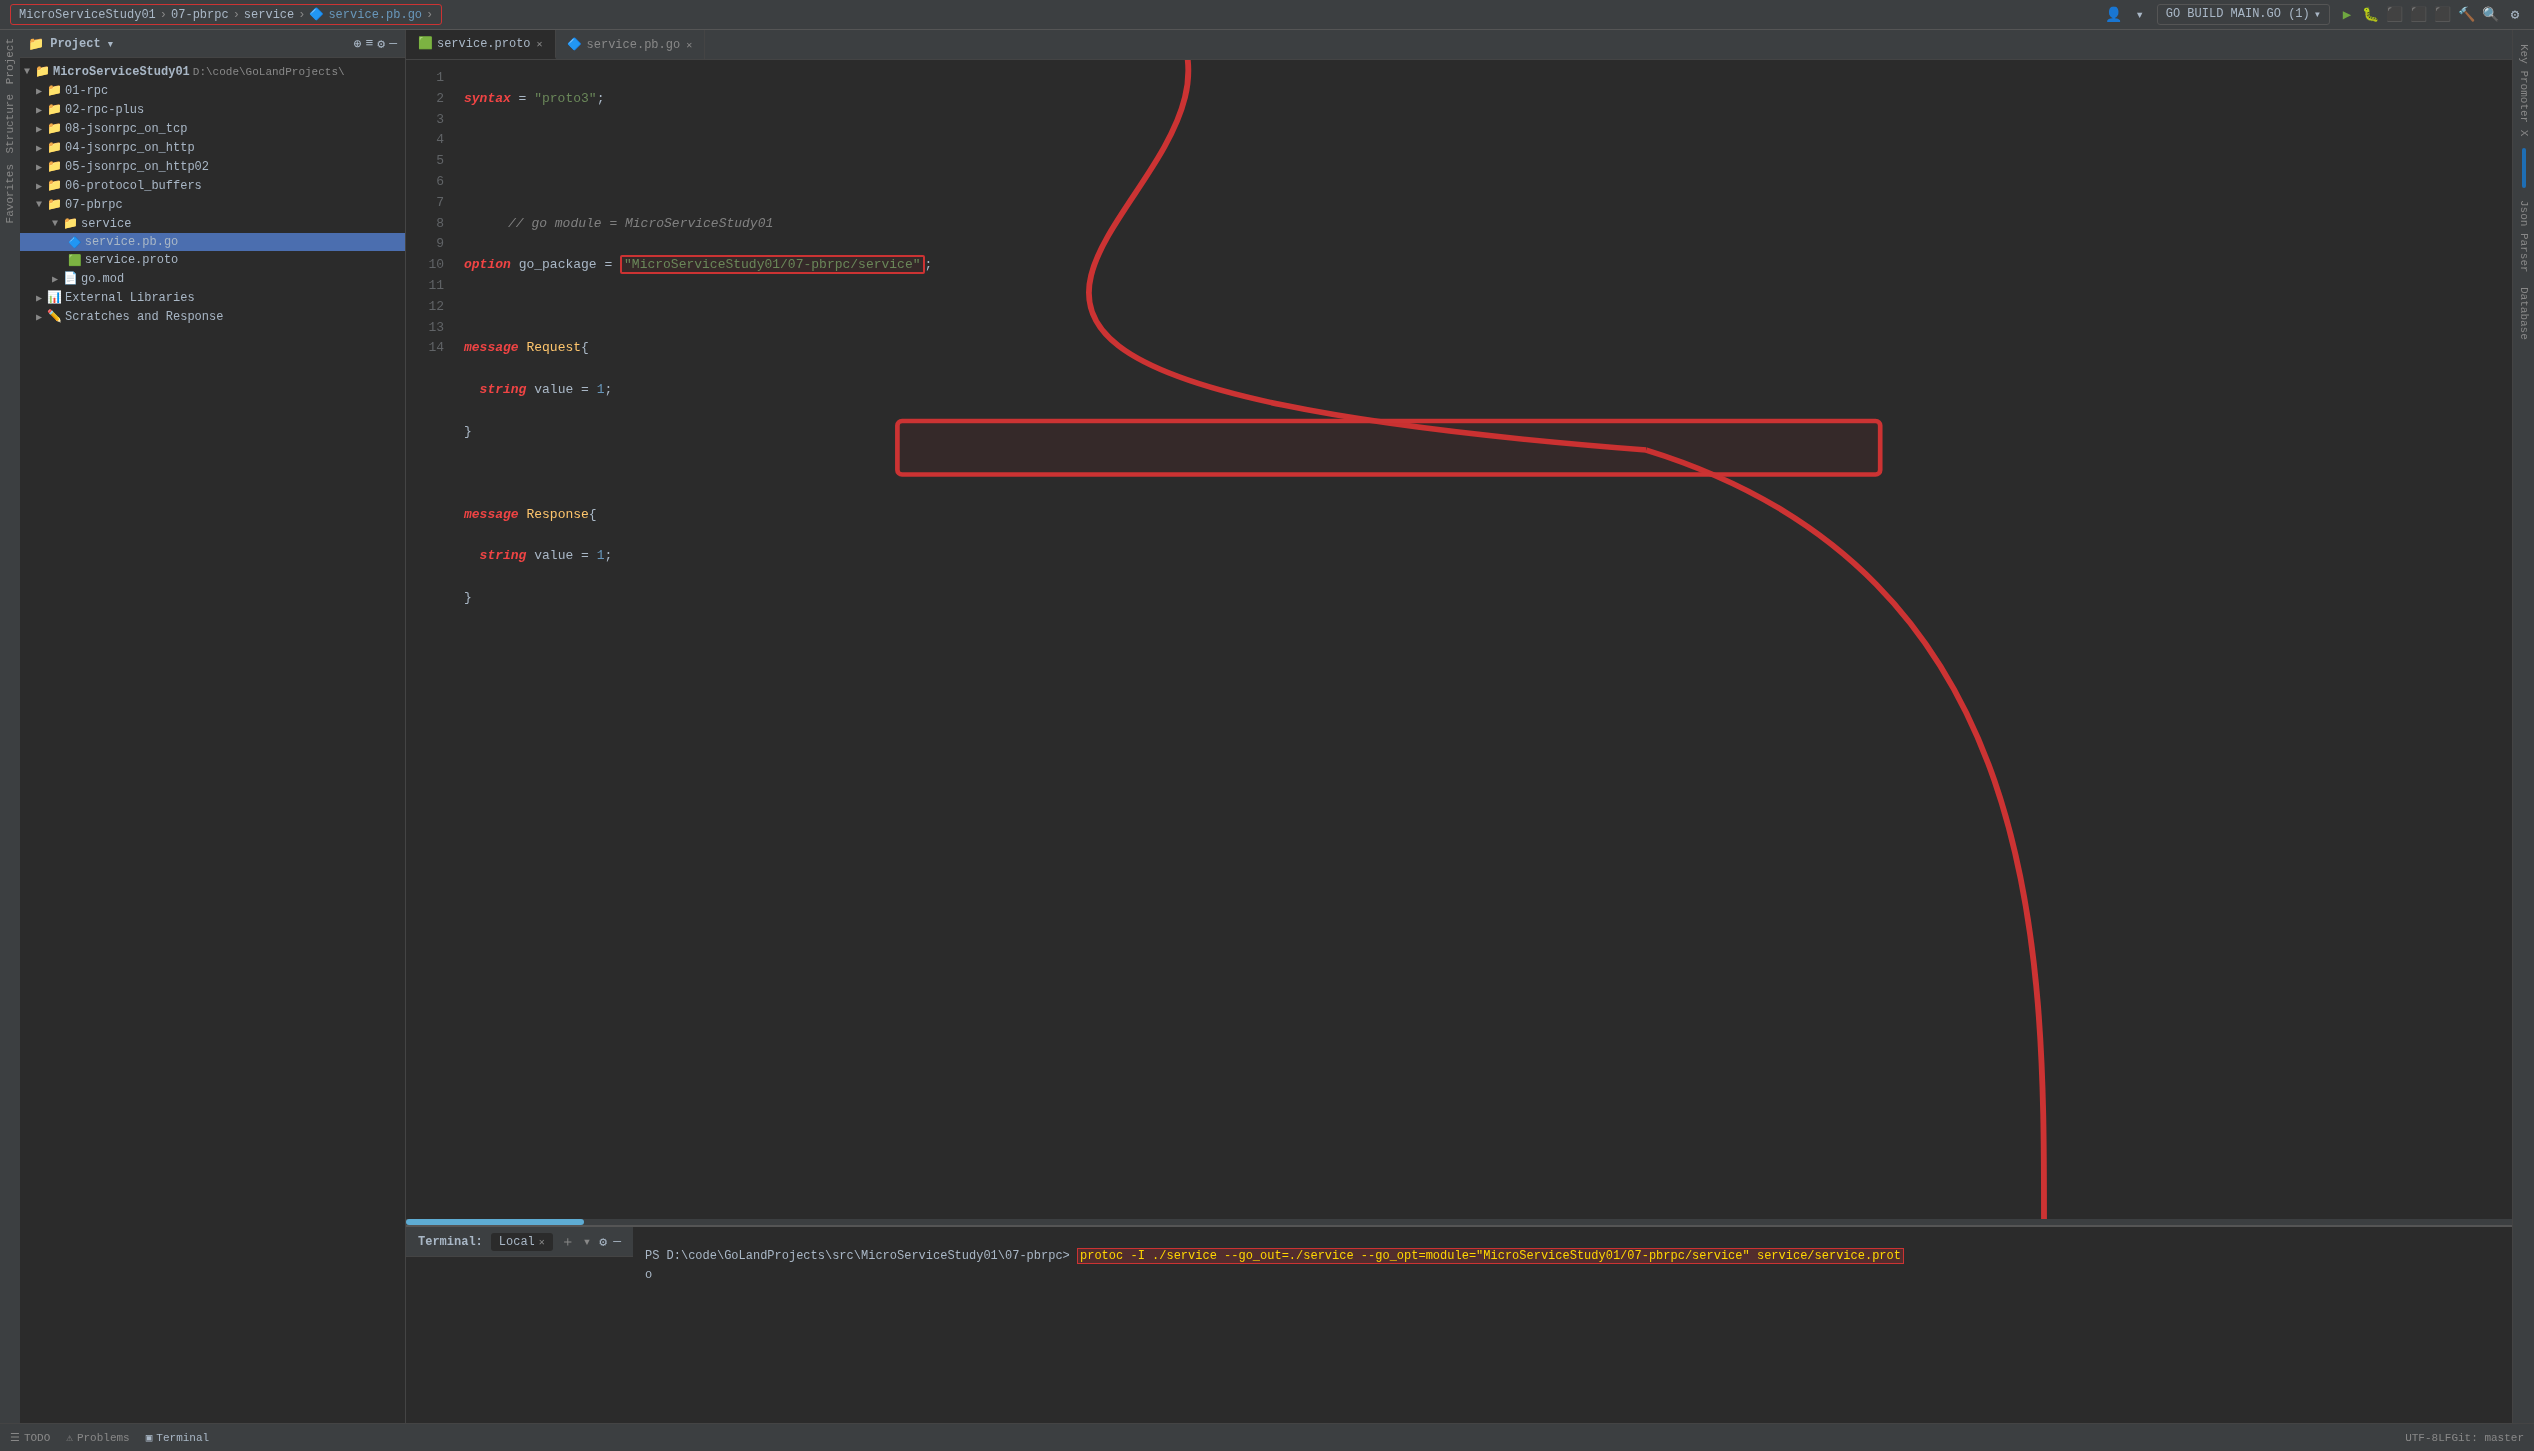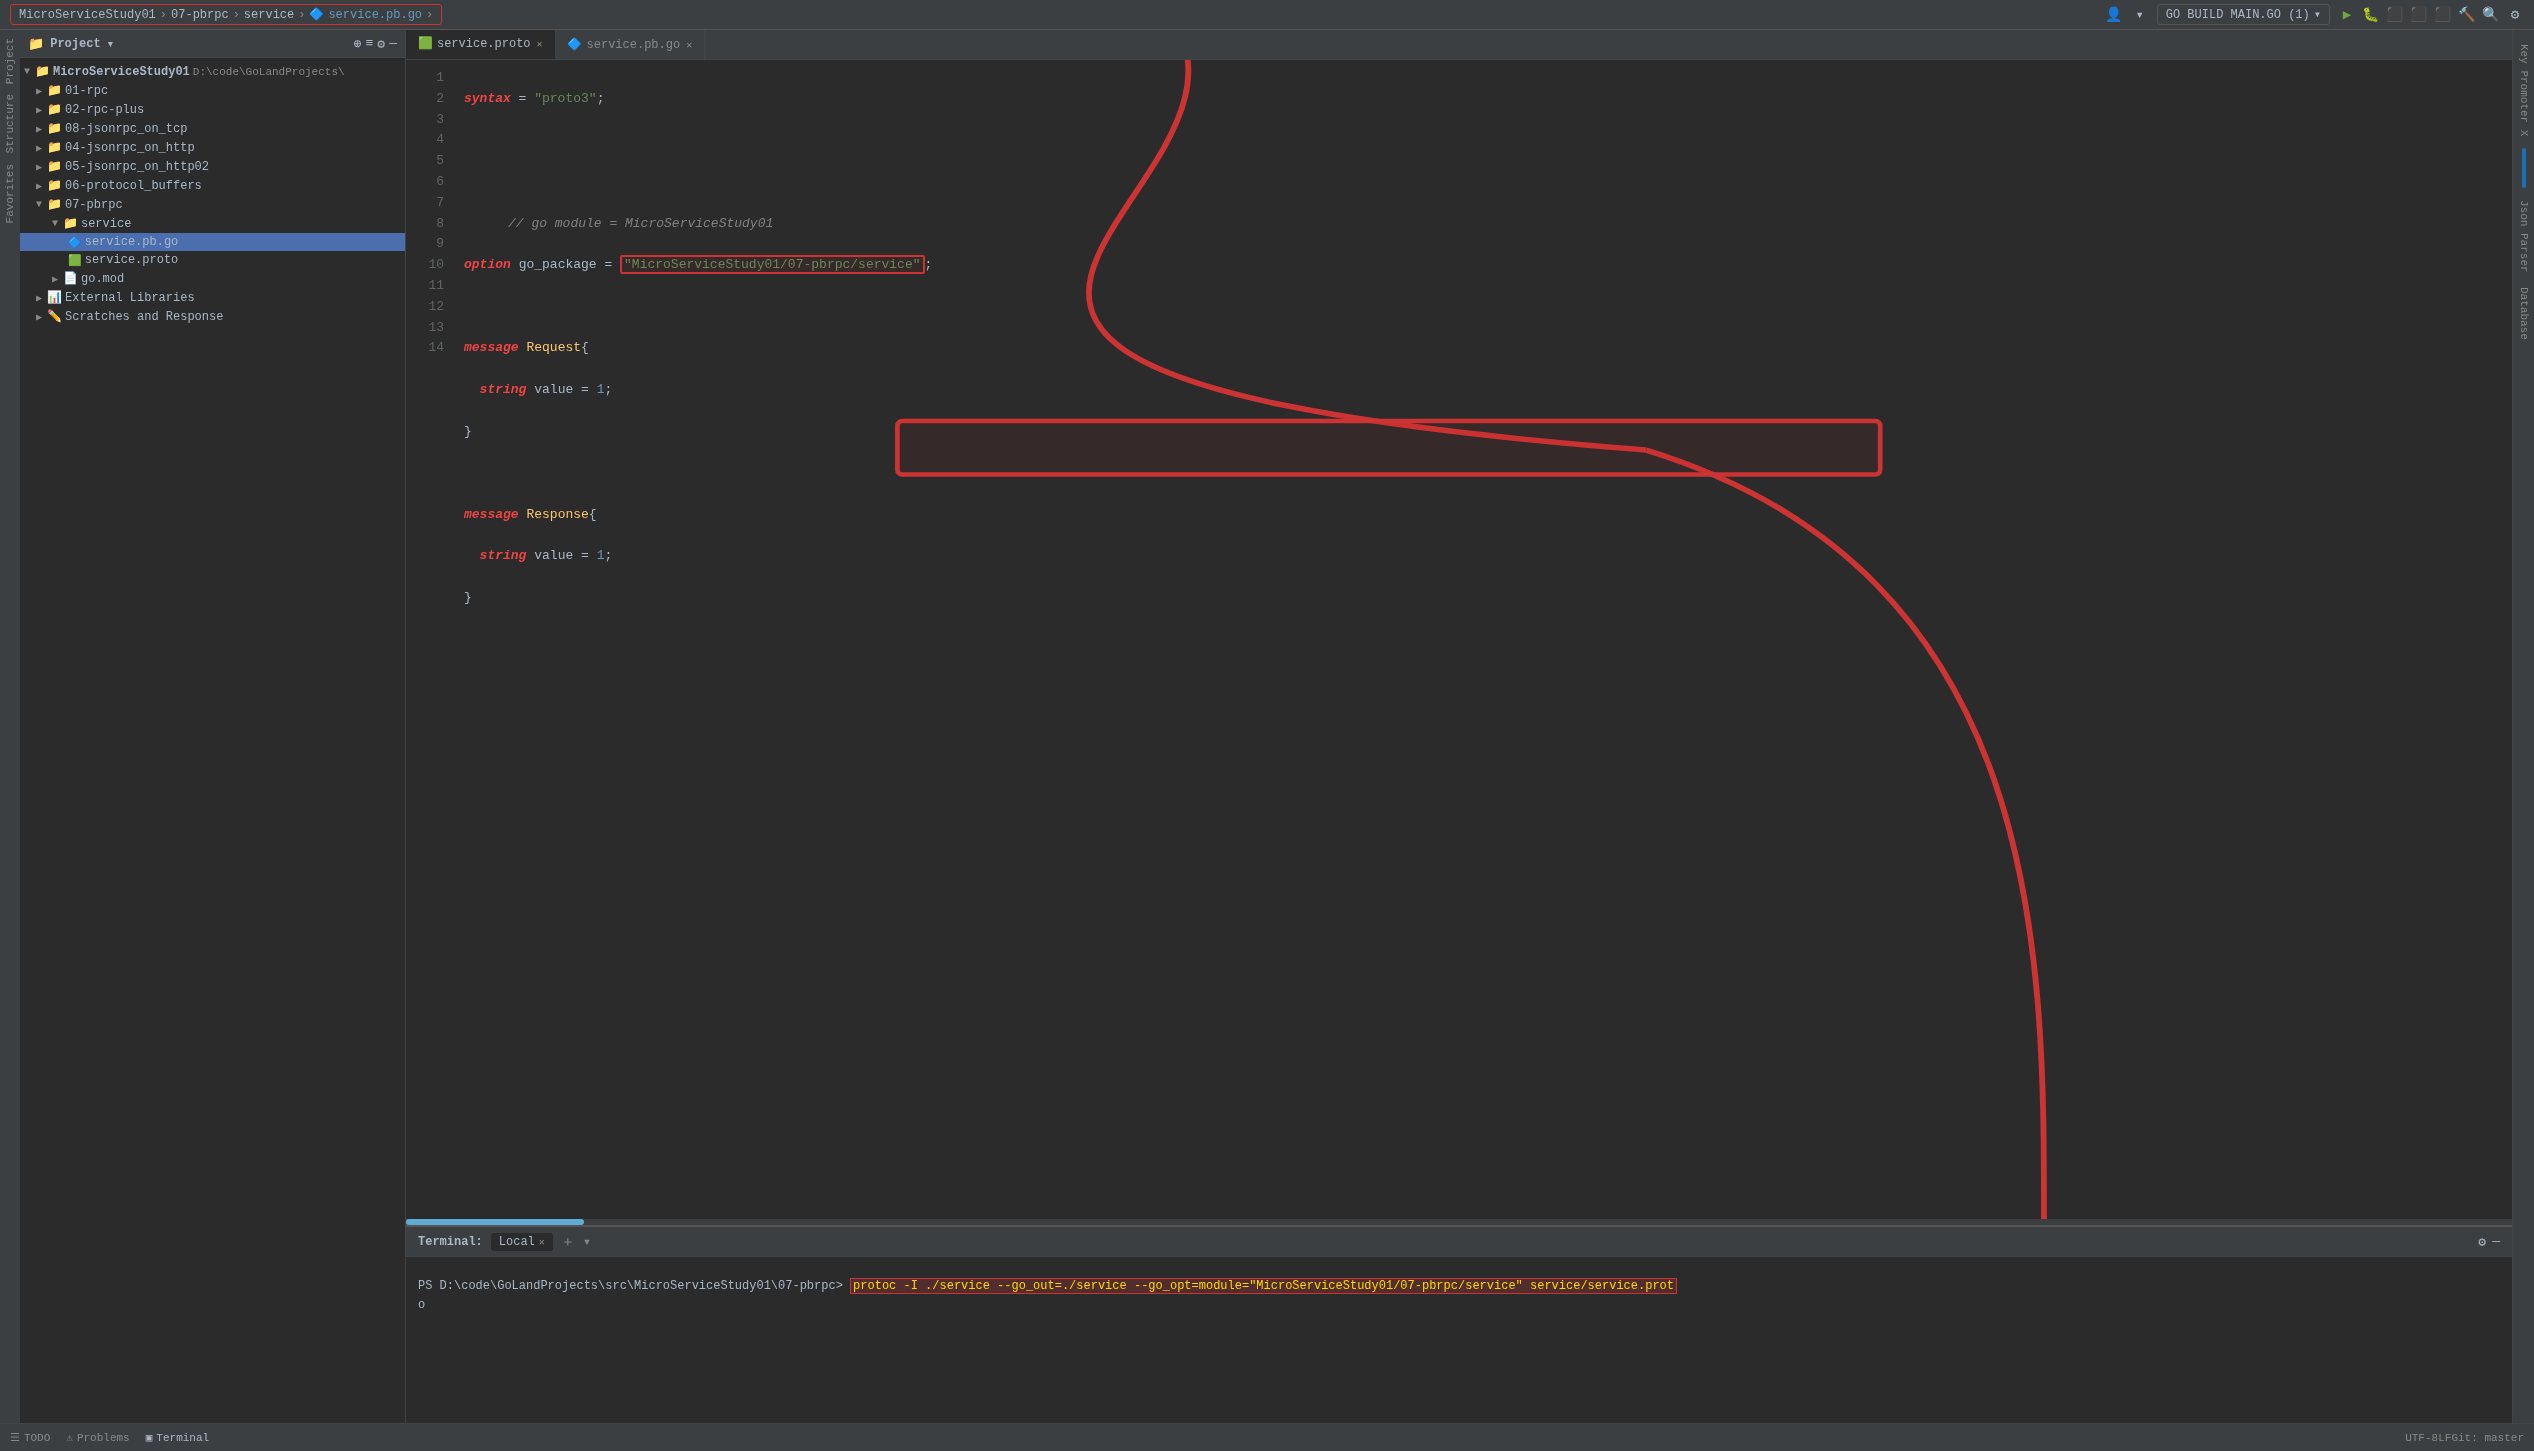--- a/index.html
+++ b/index.html
@@ -45,21 +45,21 @@
       gap: 8px;
     }
     .run-config {
       background: #3c3f41;
       border: 1px solid #555;
       padding: 2px 8px;
       font-size: 12px;
       color: #a9b7c6;
       border-radius: 3px;
       display: flex;
-      align-items: center;
+      align-items: flex-start;
       gap: 4px;
     }
     .toolbar-icons {
       display: flex;
       gap: 6px;
       align-items: center;
     }
     .toolbar-icon {
       width: 18px;
       height: 18px;
@@ -251,21 +251,21 @@
       flex-shrink: 0;
       border-left: 1px solid #444;
     }
 
     
     .bottom-panel {
       height: 198px;
       background: #2b2b2b;
       border-top: 2px solid #555;
       display: flex;
-      flex-direction: column;
+      flex-direction: row;
       flex-shrink: 0;
     }
     .bottom-panel-header {
       background: #3c3f41;
       display: flex;
       align-items: center;
       padding: 0 12px;
       height: 30px;
       border-bottom: 1px solid #444;
       gap: 8px;

